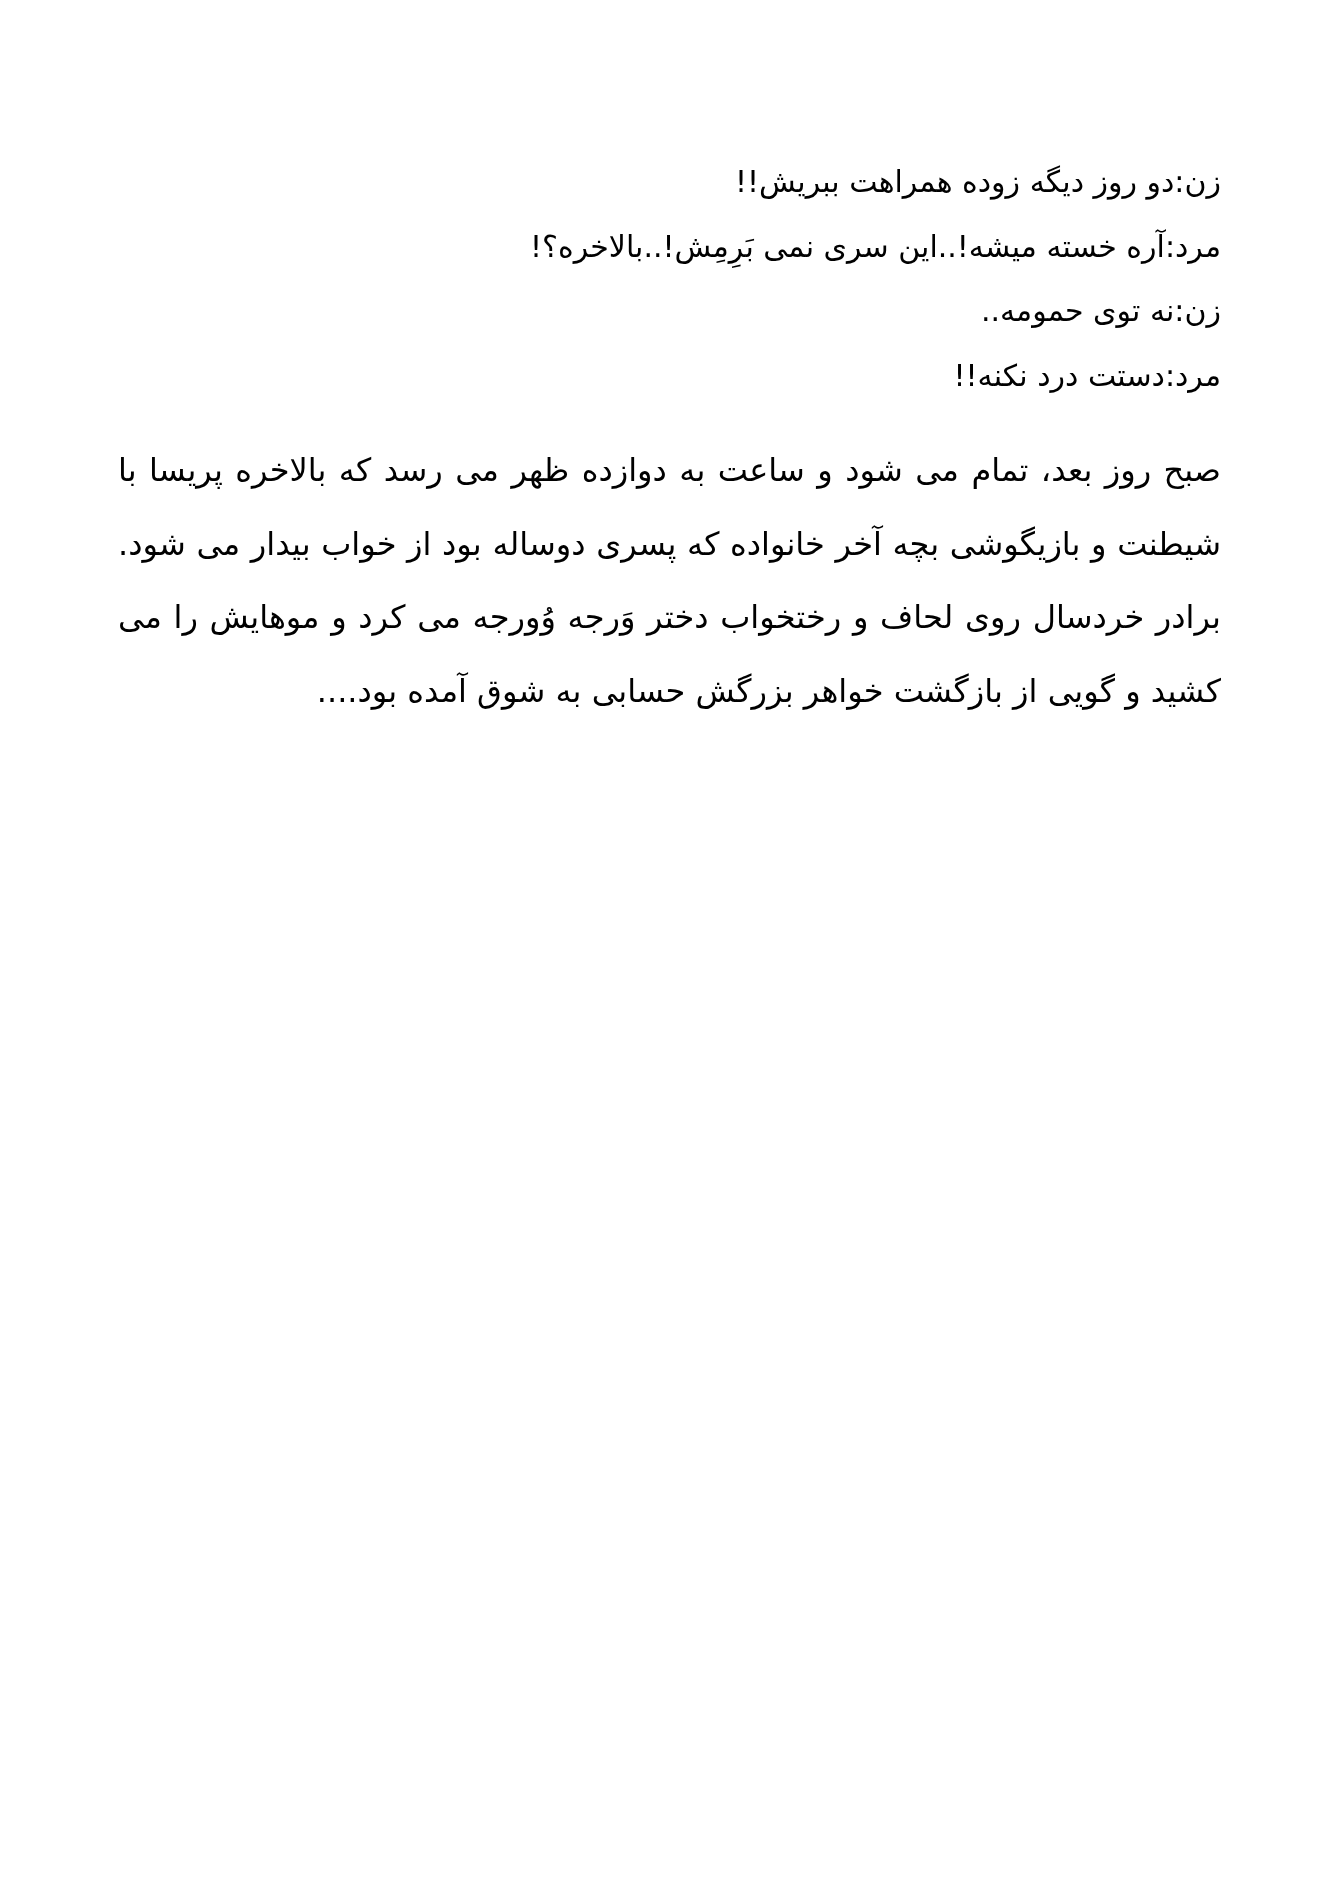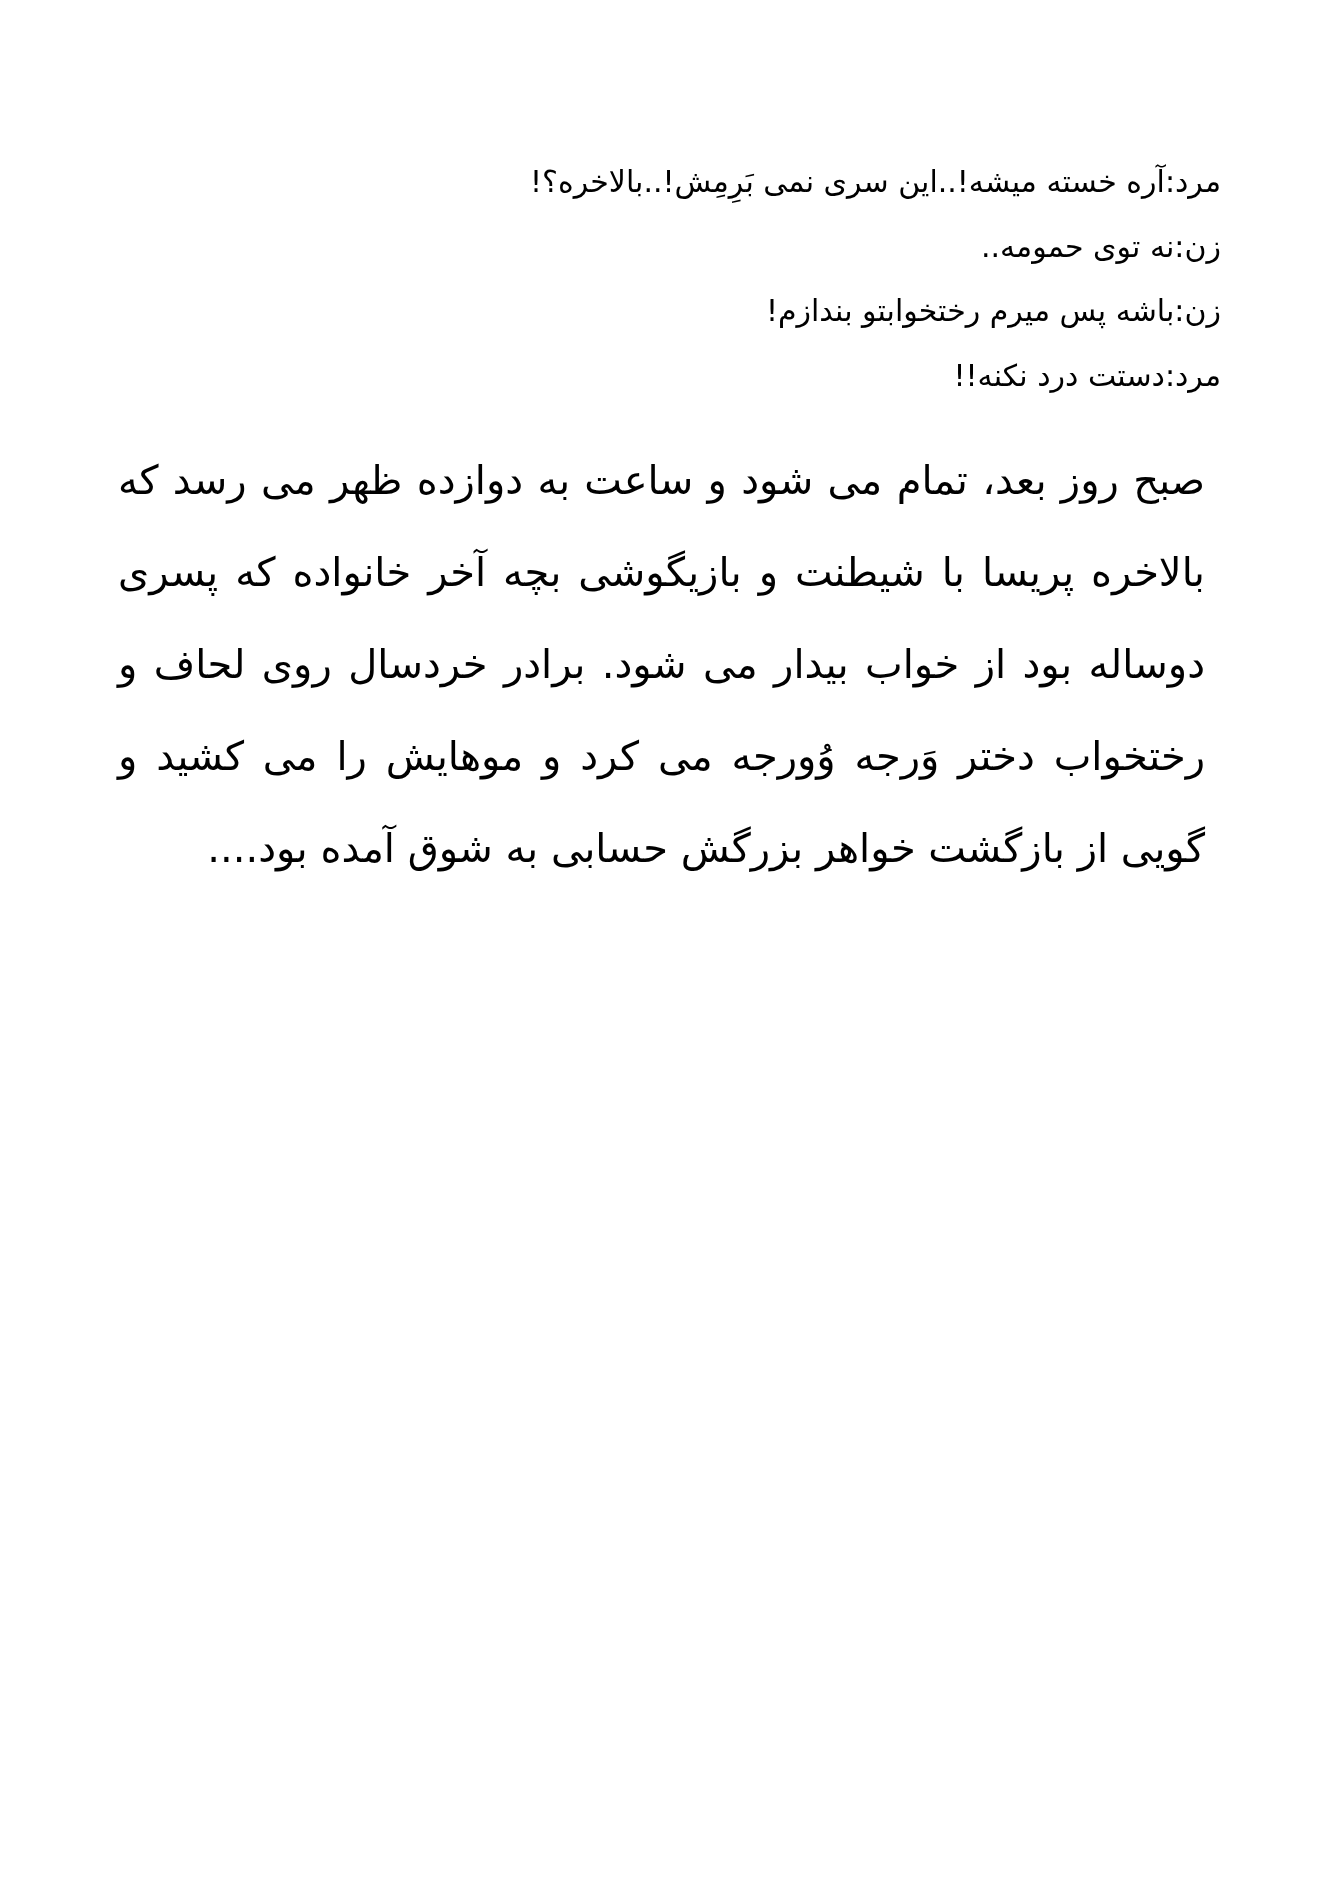--- a/index.html
+++ b/index.html
@@ -34,41 +34,41 @@
     white-space: pre-wrap;
     text-align: right;
     direction: rtl;
     margin: 0;
   }
   
   .narrative-block {
     margin-top: 26px;
   }
   .narrative-para {
-    font-size: 40px;
+    font-size: 32px;
     line-height: 2.3;
     text-align: justify;
     text-justify: inter-word;
     direction: rtl;
-    margin: 0 16px 26px 0;
+    margin: 0 0 26px 0;
   }
   .narrative-para:last-child {
     margin-bottom: 0;
   }
 </style>
 </head>
 <body>
 
 <div class="page">
   <div class="doc-body">
 
     <div class="dialogue-block">
+      <p class="dialogue-line">زن:دو روز دیگه زوده همراهت ببریش!!</p>
       <p class="dialogue-line">مرد:آره خسته میشه!..این سری نمی بَرِمِش!..بالاخره؟!</p>
       <p class="dialogue-line">زن:نه توی حمومه..</p>
-      <p class="dialogue-line">زن:باشه پس میرم رختخوابتو بندازم!</p>
       <p class="dialogue-line">مرد:دستت درد نکنه!!</p>
     </div>
 
     <div class="narrative-block">
       <p class="narrative-para">صبح روز بعد، تمام می شود و ساعت به دوازده ظهر می رسد که بالاخره پریسا با شیطنت و بازیگوشی بچه آخر خانواده که پسری دوساله بود از خواب بیدار می شود. برادر خردسال روی لحاف و رختخواب دختر وَرجه وُورجه می کرد و موهایش را می کشید و گویی از بازگشت خواهر بزرگش حسابی به شوق آمده بود....</p>
     </div>
 
   </div>
 </div>
 

